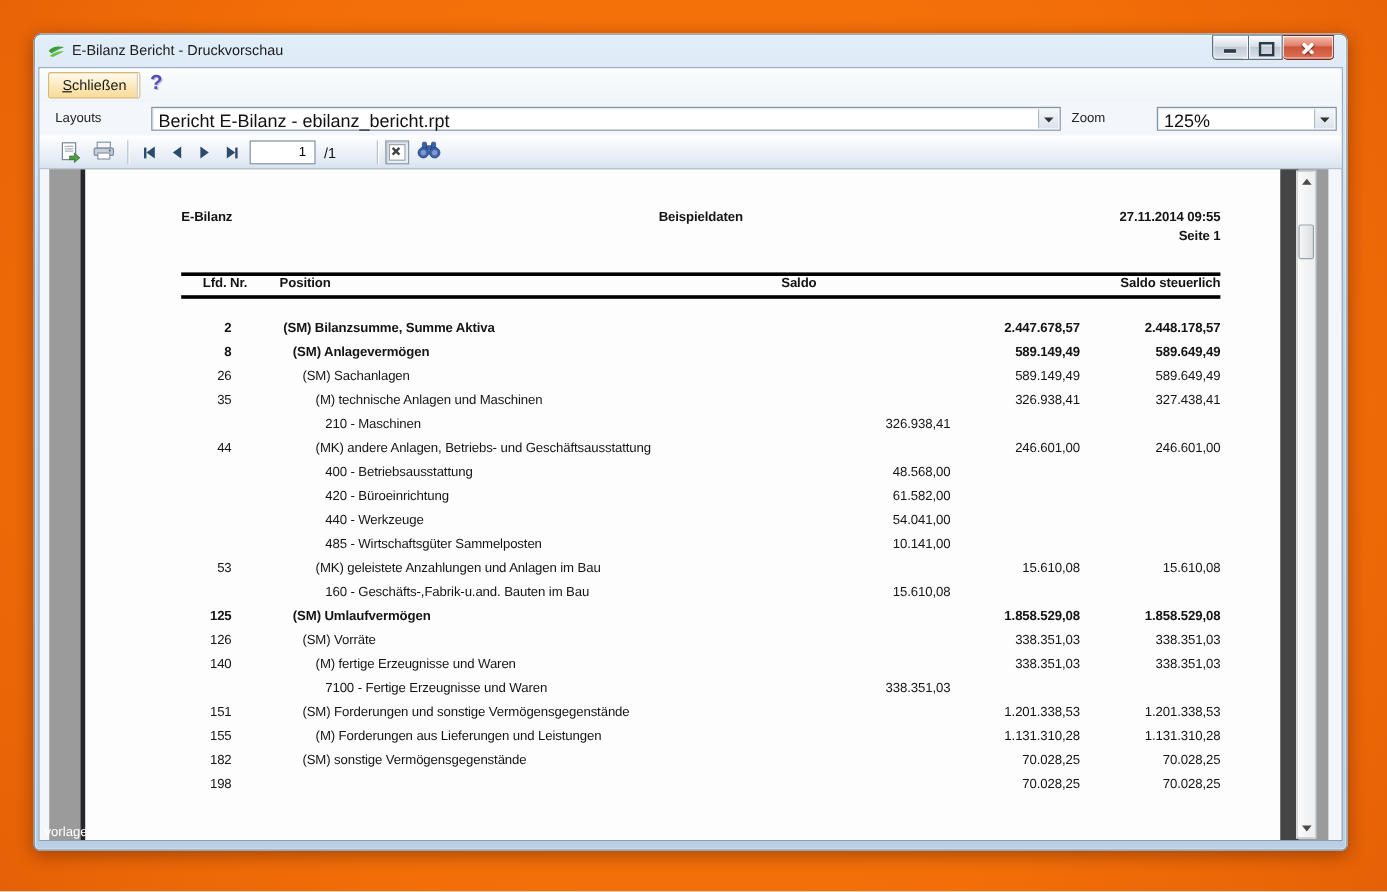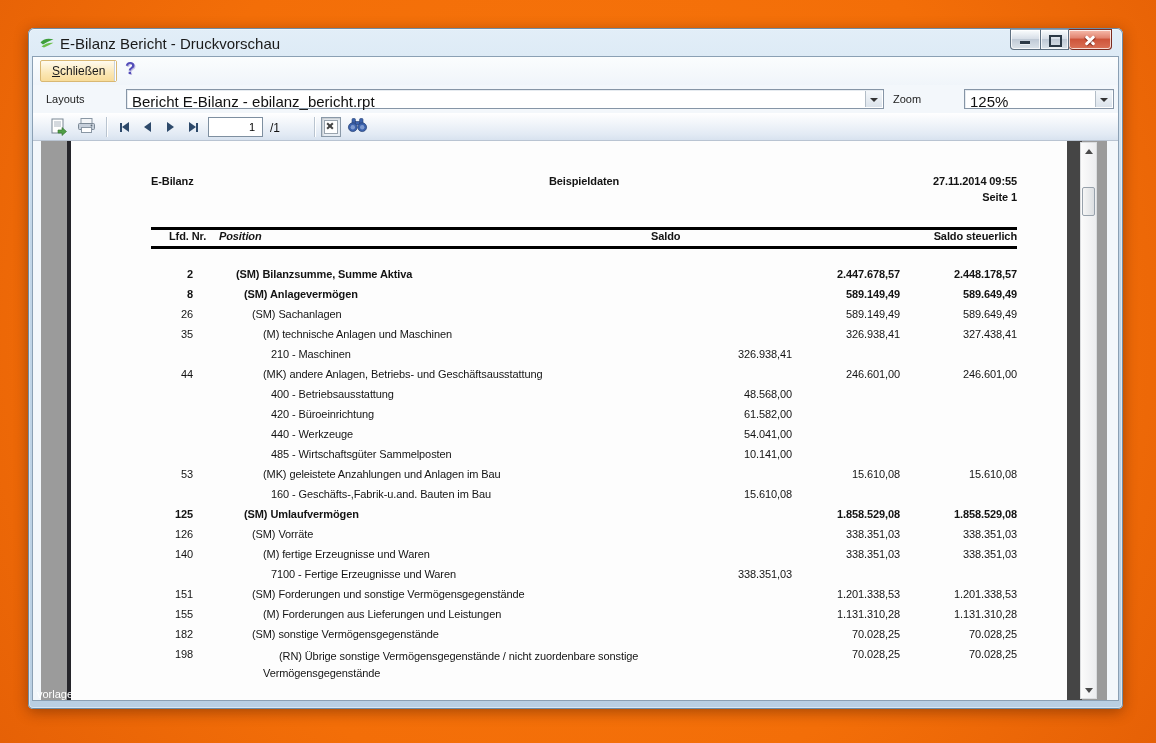--- a/index.html
+++ b/index.html
@@ -6,21 +6,21 @@
   .canvas{position:relative;width:1156px;height:743px;overflow:hidden;
     background:radial-gradient(circle at 50% 45%, #F8770D 0%, #F36E08 65%, #E66106 100%);
     font-family:"Liberation Sans", sans-serif;}
   
   .window{position:absolute;left:28px;top:28px;width:1095px;height:681px;
     border-radius:6px 6px 5px 5px;
     background:linear-gradient(#E2EEF8,#C2D6E8 30%,#B9CFE3);
     box-shadow:0 0 0 1px #6E8CA6 inset, 0 0 0 2px rgba(255,255,255,.45) inset, 0 3px 14px rgba(70,25,0,.45);}
   .titlebar{position:absolute;left:0;top:0;right:0;height:28px;}
   .app-icon{position:absolute;left:11px;top:6px;width:16px;height:16px;}
-  .title{position:absolute;left:32px;top:7px;font-size:15px;color:#1a1a1a;}
+  .title{position:absolute;left:32px;top:7px;font-size:12px;color:#1a1a1a;}
   .win-btns{position:absolute;top:1px;right:11px;display:flex;}
   .wbtn{height:19px;border:1px solid #5E6F80;border-top:1px solid #8DA0B2;border-radius:0 0 4px 4px;
     background:linear-gradient(#FBFDFE,#D8DFE8 45%,#C0CAD6 50%,#DCE3EA);
     box-shadow:inset 0 0 0 1px rgba(255,255,255,.75);position:relative;margin-left:0;}
   .wbtn.min{width:29px;border-radius:0 0 0 4px;}
   .wbtn.max{width:27px;border-left:none;border-radius:0;}
   .wbtn.close{width:42px;border-left:none;border-radius:0 0 4px 4px;border-color:#7C2B1E;
     background:linear-gradient(#F6BCAD,#E28672 40%,#CE553B 50%,#DB7257);}
   .glyph-min{position:absolute;left:9px;bottom:5px;width:10px;height:3px;background:#2C3946;box-shadow:0 1px 0 rgba(255,255,255,.6);}
   .glyph-max{position:absolute;left:8px;top:5px;width:9px;height:8px;border:2px solid #2C3946;background:transparent;box-shadow:0 1px 0 rgba(255,255,255,.5);}
@@ -86,21 +86,21 @@
   
   .rpt{position:absolute;left:80px;top:0;width:866px;font-size:11px;color:#141414;letter-spacing:-0.1px;}
   .rpt .abs{position:absolute;}
   .rh1{top:34px;} .rh2{top:50px;}
   .rpt-left{left:0;font-weight:bold;}
   .rpt-center{left:0;right:0;text-align:center;font-weight:bold;}
   .rpt-right{left:466px;right:0;text-align:right;font-weight:bold;}
   .rule{left:0;right:0;height:3px;background:#000;}
   .rule1{top:86px;} .rule2{top:105px;}
   .colhead{top:89px;font-weight:bold;}
-  .ch-lfd{left:18px;} .ch-pos{left:68px;font-style:italic;}
+  .ch-lfd{left:18px;} .ch-pos{left:82px;}
   .ch-saldo{left:500px;width:196px;text-align:left;}
   .ch-st{left:706px;width:160px;text-align:right;}
   .rows{position:absolute;left:0;right:0;top:124px;}
   .rrow{position:relative;height:20px;}
   .rrow span{position:absolute;top:3px;white-space:nowrap;}
   .c-nr{left:0;width:42px;text-align:right;}
   .c-pos{left:85px;}
   .c-amt{left:441px;width:200px;text-align:right;}
   .c-saldo{left:549px;width:200px;text-align:right;}
   .c-st{left:666px;width:200px;text-align:right;}
@@ -376,21 +376,20 @@
   <div class="rrow ind2">
     <span class="c-nr">182</span>
     <span class="c-pos">(SM) sonstige Vermögensgegenstände</span>
     <span class="c-amt"></span>
     <span class="c-saldo">70.028,25</span>
     <span class="c-st">70.028,25</span>
   </div>
 
   <div class="rrow ind5">
     <span class="c-nr">198</span>
-    <span class="c-pos">(RN) Übrige sonstige Vermögensgegenstände / nicht zuordenbare sonstige Vermögensgegenstände</span>
     <span class="c-amt"></span>
     <span class="c-saldo">70.028,25</span>
     <span class="c-st">70.028,25</span>
   </div>
 </div>
           </div>
         </div>
         <div class="page-shadow"></div>
         <div class="vscroll">
           <div class="sb-up"></div>

